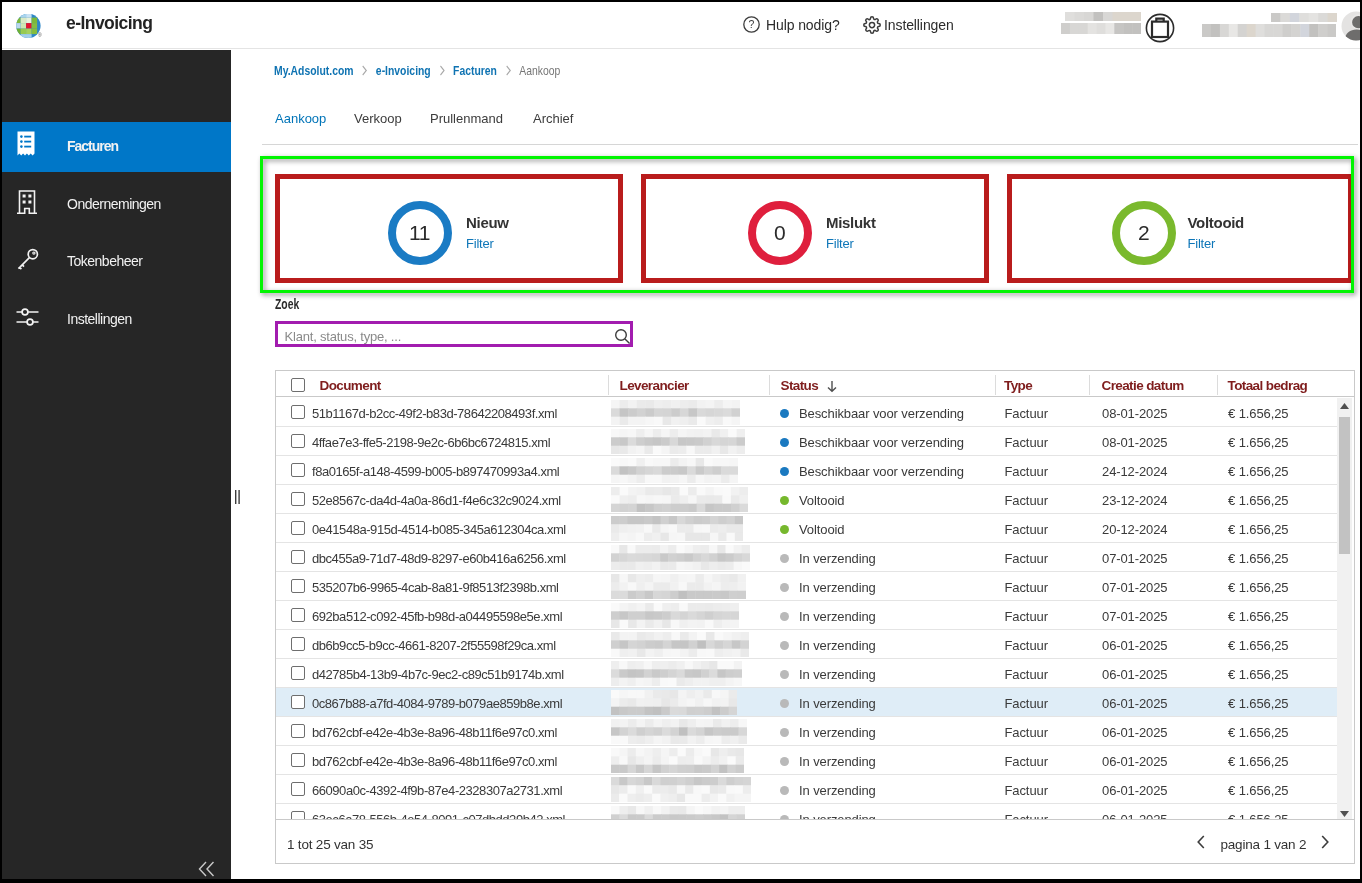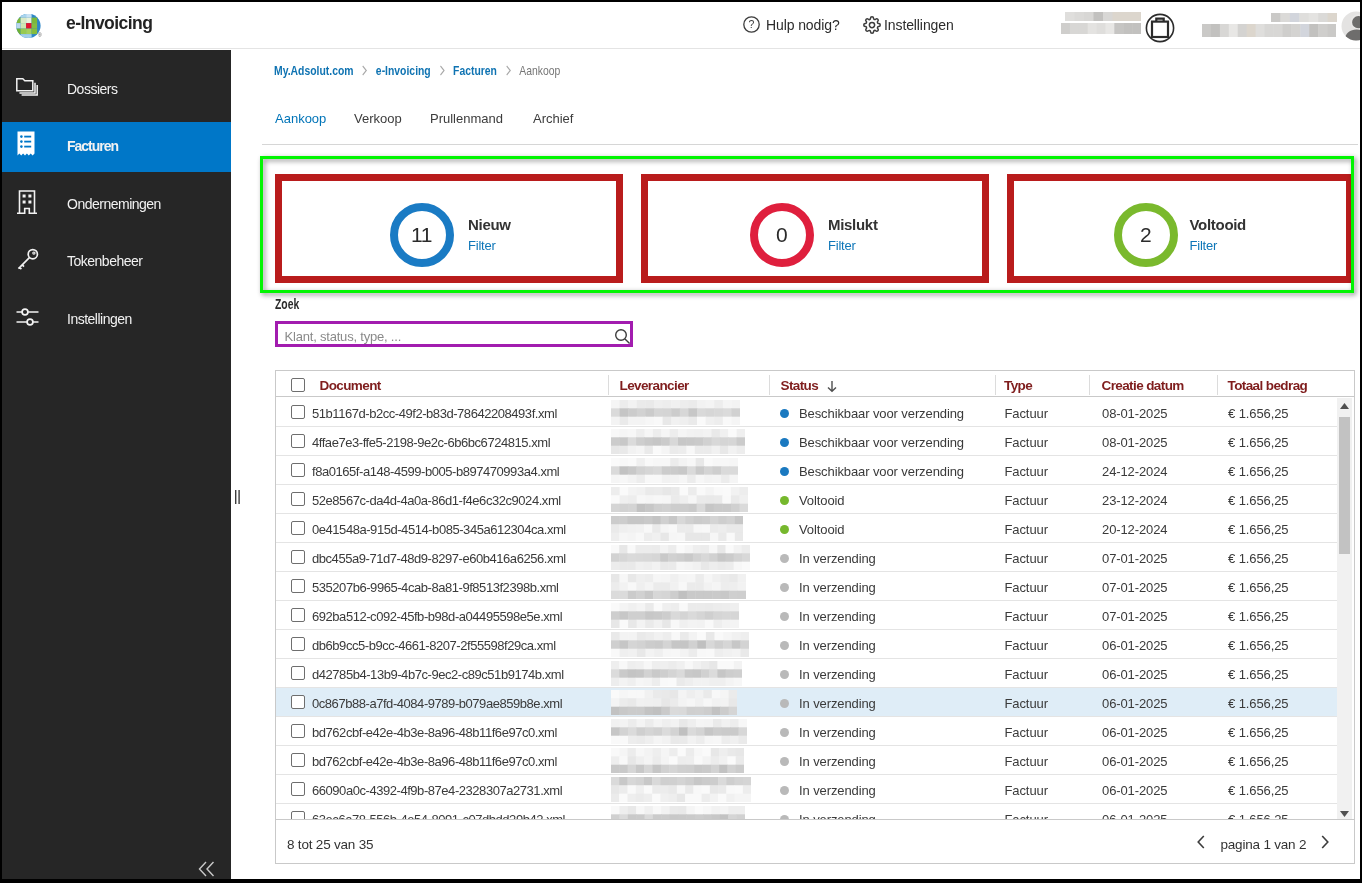--- a/index.html
+++ b/index.html
@@ -17,21 +17,21 @@
 .htx { position:absolute; top:15px; font-size:14px; color:#2b2b2b; letter-spacing:-0.1px; }
 
 #side { position:absolute; left:2px; top:50px; width:228.5px; height:830px; background:#262626; }
 .mi { position:absolute; left:0; width:228.5px; height:57.5px; }
 .mic { position:absolute; left:13px; top:50%; transform:translateY(-50%); z-index:2; }
 .mtx { position:absolute; left:65px; top:50%; transform:translateY(-50%); color:#f2f2f2; font-size:14px; letter-spacing:-0.5px; }
 
 #main { position:absolute; left:230.5px; top:50px; width:1129.5px; height:829px; background:#fff; }
 .tab { position:absolute; top:110.5px; font-size:13px; color:#3c3c3c; letter-spacing:0; }
 
-.card { position:absolute; top:174px; height:109px; border:7px solid #b91c1c; background:#fff;text-align:center; }
+.card { position:absolute; top:174px; height:109px; border:5px solid #b91c1c; background:#fff;text-align:center; }
 .ring { position:absolute; top:21.5px; width:64px; height:64px; border-radius:50%; border-width:8px; border-style:solid; display:flex; align-items:center; justify-content:center; font-size:21px; color:#2b2b2b; letter-spacing:-0.5px; box-sizing:border-box; }
 .n { position:absolute; top:35px; font-size:15px; font-weight:700; color:#333; letter-spacing:-0.3px; }
 .f { position:absolute; top:56.5px; font-size:13px; color:#0e76b8; letter-spacing:-0.2px; }
 
 #tbl { position:absolute; left:274.5px; top:370px; width:1080px; height:494px; border:1px solid #c9c9c9; background:#fff; }
 #thead { position:absolute; left:0; top:0; width:1078px; height:26px; border-bottom:1px solid #c9c9c9; }
 .th { position:absolute; top:7px; font-size:13.5px; font-weight:700; color:#7f1d1d; letter-spacing:-0.6px; }
 .vsep { position:absolute; top:4px; height:20px; width:1px; background:#dcdcdc; }
 #tbody { position:absolute; left:0; top:27px; width:1062px; height:423px; overflow:hidden; }
 .row { position:absolute; left:0; width:1062px; height:29px; border-bottom:1px solid #e4e4e4; background:#fff; }
@@ -152,28 +152,20 @@
         </defs>
 <circle cx="15" cy="15" r="14.5" fill="#e4e3e2"></circle>
 <g clip-path="url(#avc)">
 <circle cx="17.2" cy="11.2" r="7.0" fill="#6e6d6c" stroke="#e9e8e7" stroke-width="1.8"></circle>
 <path d="M3.5 31 C3.5 22.5 9 18.6 15.5 18.6 C22 18.6 27.5 22.5 27.5 31 Z" fill="#6e6d6c"></path>
 </g>
 </svg></span>
 </div>
 
 <div id="side">
-<div class="mi" style="top:10.0px">
-<span class="mic"><svg width="25" height="24" viewBox="0 0 25 24" fill="none" stroke="#f2f2f2" stroke-width="1.5">
-<path d="M1.8 15.7 V3.8 H7.8 L9.8 5.8 H17.8 V15.7 Z"></path>
-<path d="M20 7.8 V17.9 H4.4"></path>
-<path d="M22.2 10 V20.1 H6.6"></path>
-</svg></span>
-      <span class="mtx" style="">Dossiers</span>
-    </div>
 <div class="mi" style="top:67.5px">
       <div style="position:absolute;left:0;top:4.5px;width:100%;height:50px;background:#0077c8"></div>
 <span class="mic"><svg width="22" height="26" viewBox="0 0 22 26">
 <path fill="#ffffff" d="M2.5 0.5 H19.5 V22.5 L17.6 24.4 L15.7 22.5 L13.8 24.4 L11.9 22.5 L10 24.4 L8.1 22.5 L6.2 24.4 L4.4 22.5 L2.5 24.4 Z"></path>
 <g fill="#0077c8">
             <circle cx="6.4" cy="5.6" r="1.3"></circle>
             <rect x="9.2" y="4.7" width="7" height="1.8"></rect>
 <circle cx="6.4" cy="10.6" r="1.3"></circle>
             <rect x="9.2" y="9.7" width="7" height="1.8"></rect>
 <circle cx="6.4" cy="15.6" r="1.3"></circle>
@@ -1181,21 +1173,21 @@
         </svg>
       </div>
     <div class="th1"></div>
     <div class="sarr" style="bottom:0">
         <svg width="9" height="6" viewBox="0 0 9 6">
           <path d="M4.5 6 L9 0 H0 Z" fill="#505050"></path>
         </svg>
       </div>
   </div>
   <div id="tfoot">
-    <span class="l">8 tot 25 van 35</span>
+    <span class="l">1 tot 25 van 35</span>
     <svg style="position:absolute;left:921px;top:15px" width="8" height="14" viewBox="0 0 8 14" fill="none" stroke="#3c3c3c" stroke-width="1.6">
         <path d="M6.8 1 L1.2 7 L6.8 13"></path>
       </svg>
     <span class="p">pagina 1 van 2</span>
     <svg style="position:absolute;left:1045px;top:15px" width="8" height="14" viewBox="0 0 8 14" fill="none" stroke="#3c3c3c" stroke-width="1.6">
         <path d="M1.2 1 L6.8 7 L1.2 13"></path>
       </svg>
   </div>
 </div>
 

